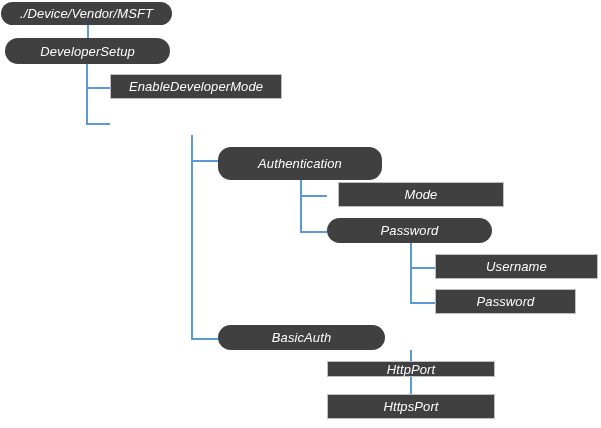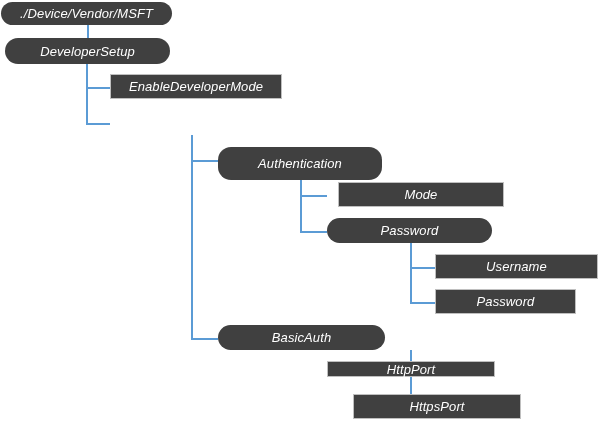--- a/index.html
+++ b/index.html
@@ -78,16 +78,16 @@
     </div>
     <div class="node rect" style="left: 435px; top: 289px; width: 141px; height: 25px;">
       <span>Password</span>
     </div>
     <div class="node round" style="left: 218px; top: 325px; width: 167px; height: 25px;">
       <span>BasicAuth</span>
     </div>
     <div class="node rect" style="left: 327px; top: 361px; width: 168px; height: 16px;">
       <span>HttpPort</span>
     </div>
-    <div class="node rect" style="left: 327px; top: 394px; width: 168px; height: 25px; margin-left: 26px;">
+    <div class="node rect" style="left: 327px; top: 394px; width: 168px; height: 25px;">
       <span>HttpsPort</span>
     </div>
   </div>
 
 </body></html>

